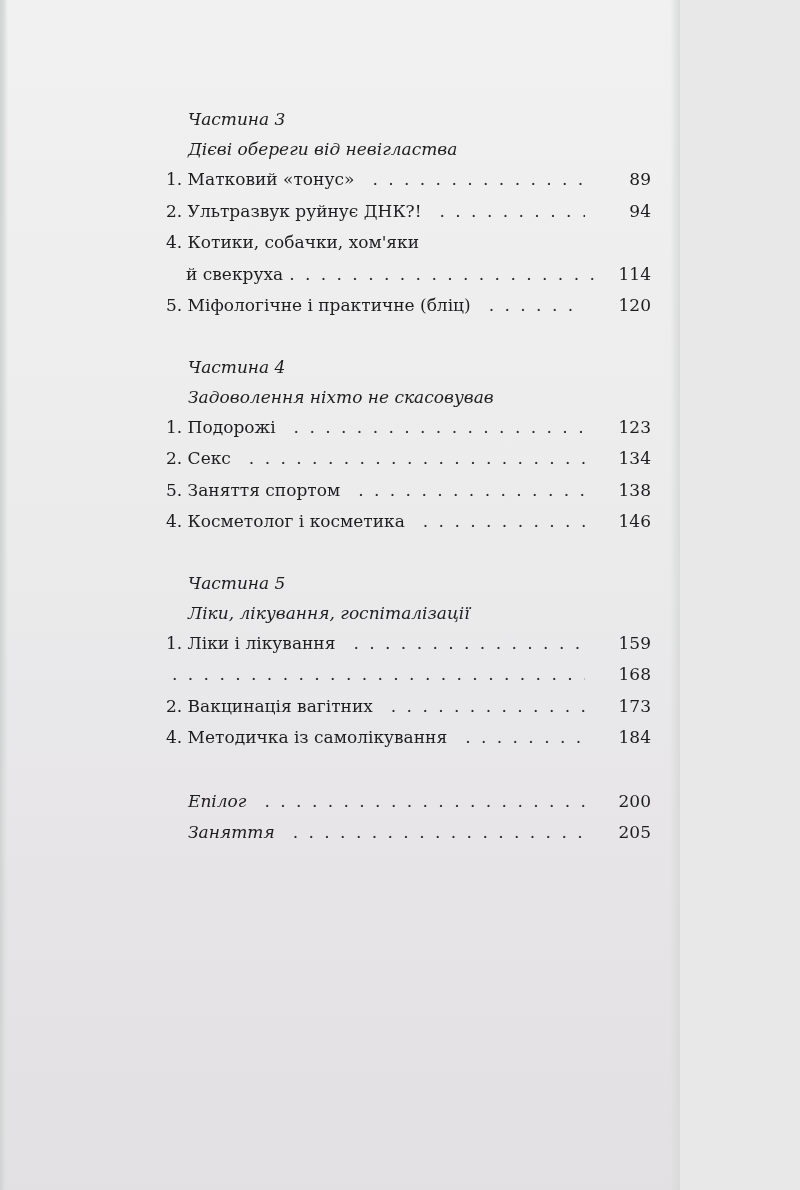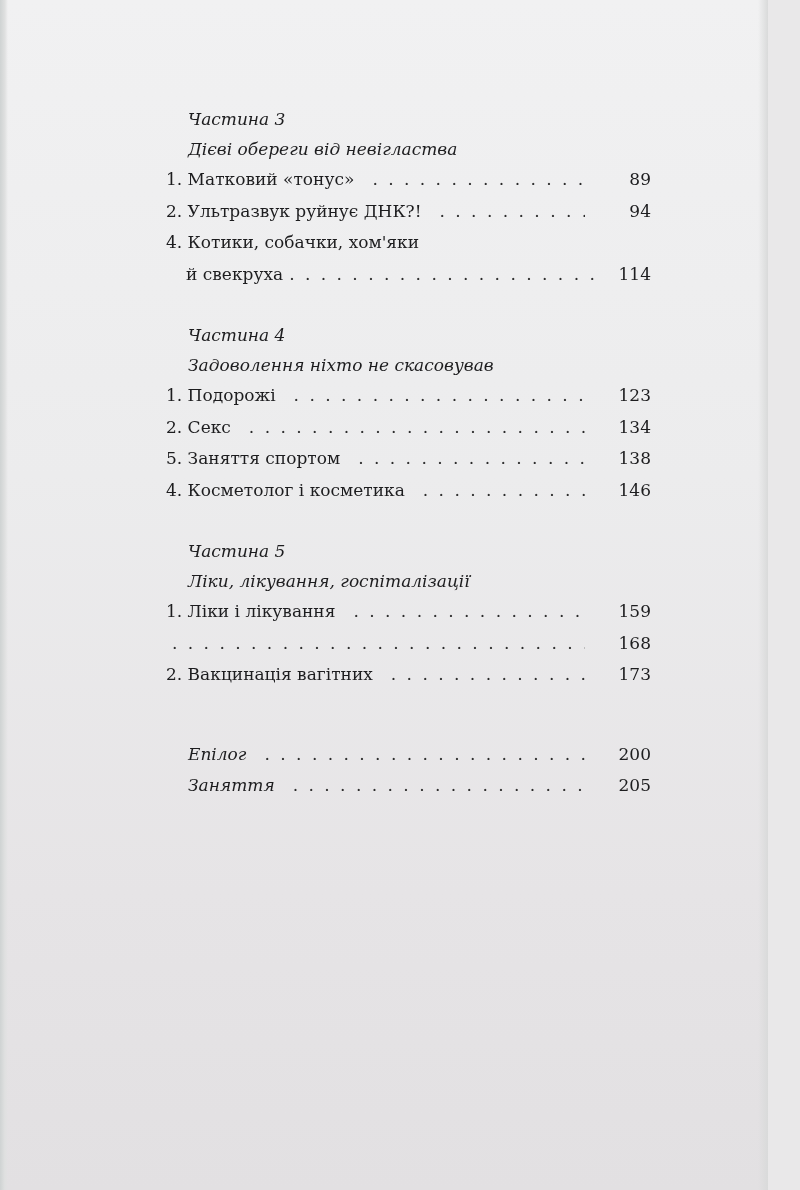--- a/index.html
+++ b/index.html
@@ -12,21 +12,21 @@
       overflow: hidden;
       background: #e9e8e9;
       position: relative;
       font-family: "DejaVu Serif", "Liberation Serif", serif;
       color: #1d1d1f;
     }
     .page {
       position: absolute;
       left: 0;
       top: 0;
-      width: 768px;
+      width: 680px;
       height: 1190px;
       background:
         linear-gradient(180deg, #f1f1f2 0%, #ececed 40%, #e6e4e6 75%, #e2e0e2 100%);
     }
     .page::before {
       content: "";
       position: absolute;
       left: 0;
       top: 0;
       width: 8px;
@@ -97,21 +97,21 @@
       padding-left: 20px;
       line-height: 31.5px;
     }
     .entry.italic .title {
       font-style: italic;
     }
     .entry.back {
       padding-left: 22px;
     }
     .back-matter {
-      margin-top: 48px;
+      margin-top: 32px;
     }
   </style>
 </head>
 <body>
 
 <div class="page">
   <div class="toc">
 
     <div class="part">
       <div class="part-label">Частина 3</div>
@@ -128,20 +128,25 @@
         <span class="page-num">94</span>
       </div>
       <div class="entry multiline">
         <span class="line1">4. Котики, собачки, хом'яки</span>
         <span class="line2">
           <span class="title">й свекруха</span>
           <span class="leader"></span>
           <span class="page-num">114</span>
         </span>
       </div>
+      <div class="entry">
+        <span class="title">5. Міфологічне і практичне (бліц)</span>
+        <span class="leader"></span>
+        <span class="page-num">120</span>
+      </div>
     </div>
 
     <div class="part">
       <div class="part-label">Частина 4</div>
       <div class="part-title">Задоволення ніхто не скасовував</div>
 
       <div class="entry">
         <span class="title">1. Подорожі</span>
         <span class="leader"></span>
         <span class="page-num">123</span>
@@ -174,20 +179,25 @@
       </div>
       <div class="entry">
         <span class="leader"></span>
         <span class="page-num">168</span>
       </div>
       <div class="entry">
         <span class="title">2. Вакцинація вагітних</span>
         <span class="leader"></span>
         <span class="page-num">173</span>
       </div>
+      <div class="entry">
+        <span class="title">4. Методичка із самолікування</span>
+        <span class="leader"></span>
+        <span class="page-num">184</span>
+      </div>
     </div>
 
     <div class="back-matter">
       <div class="entry italic back">
         <span class="title">Епілог</span>
         <span class="leader"></span>
         <span class="page-num">200</span>
       </div>
       <div class="entry italic back">
         <span class="title">Заняття</span>

